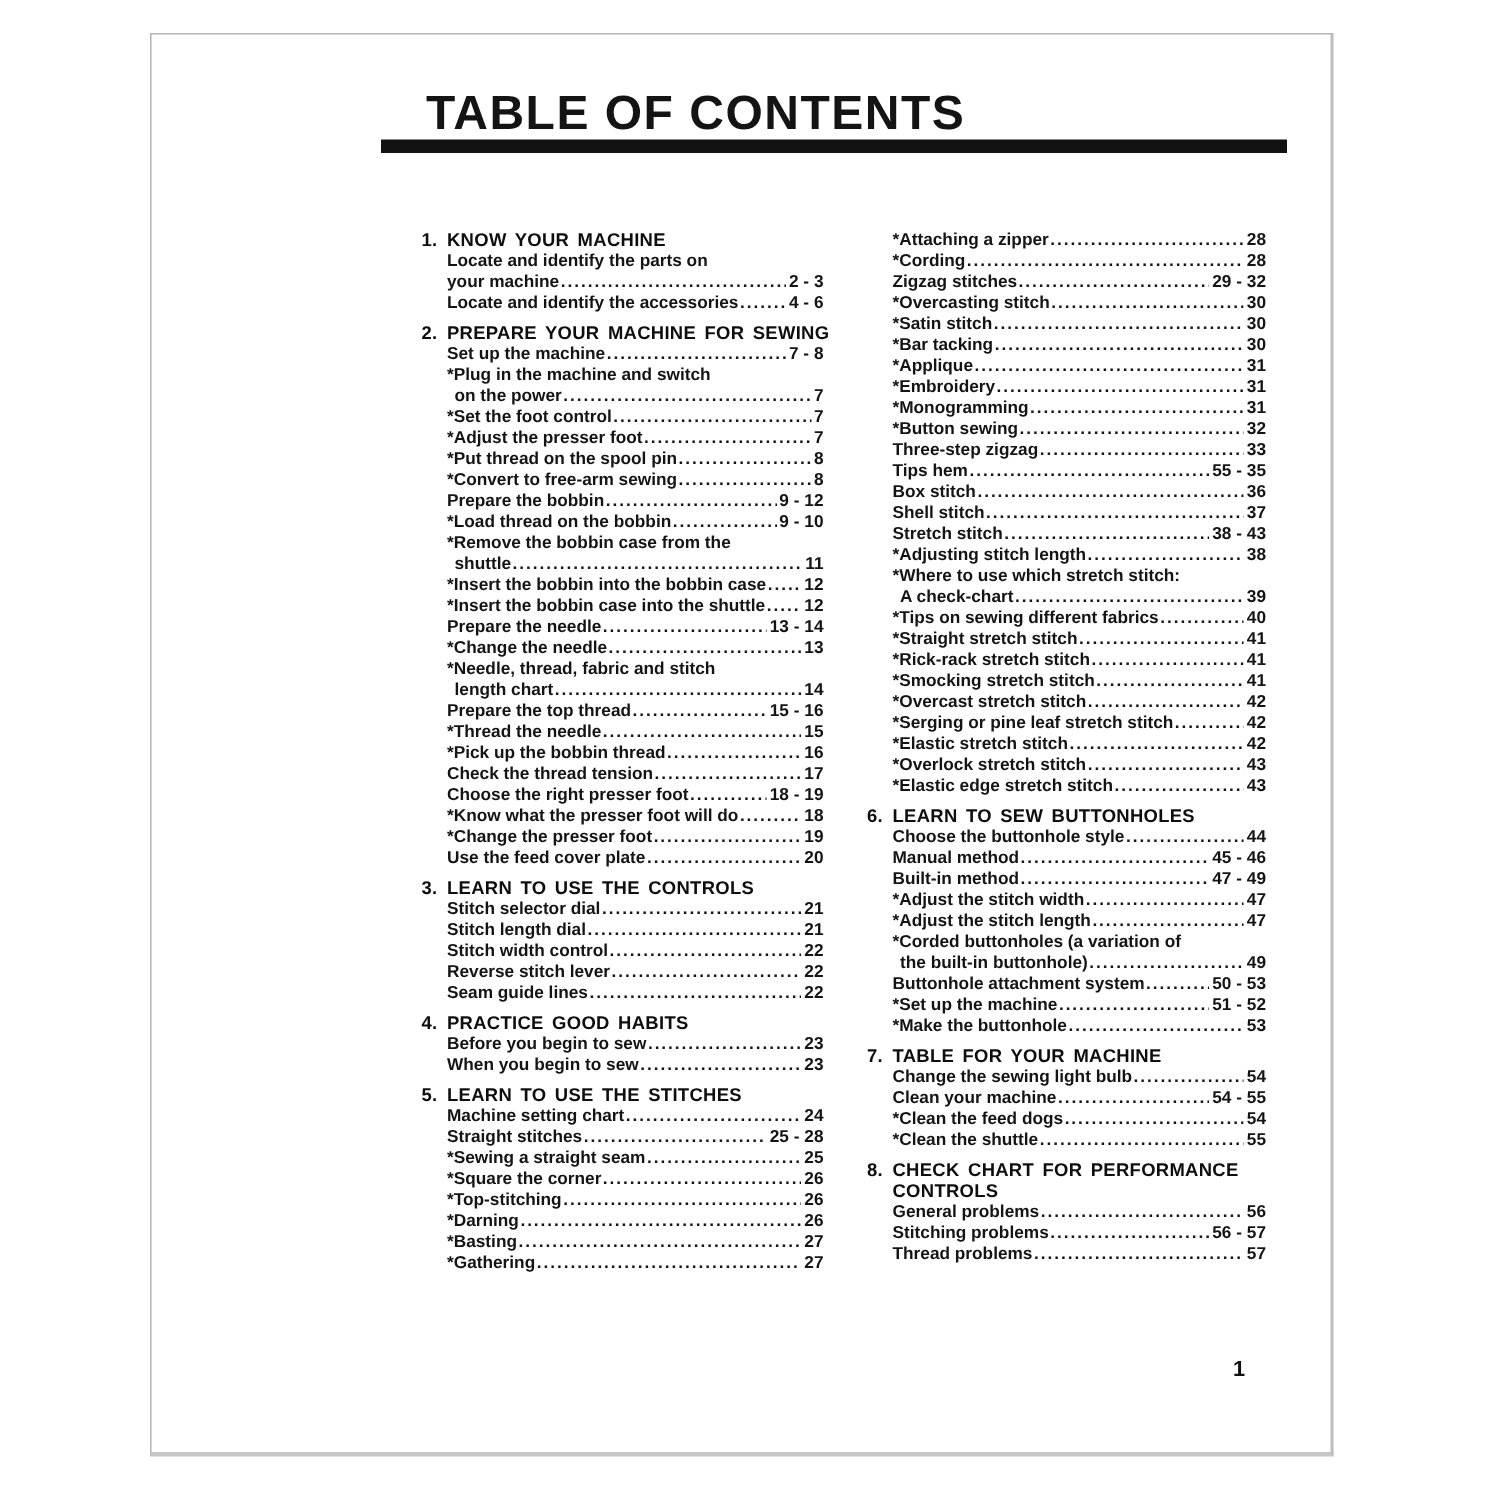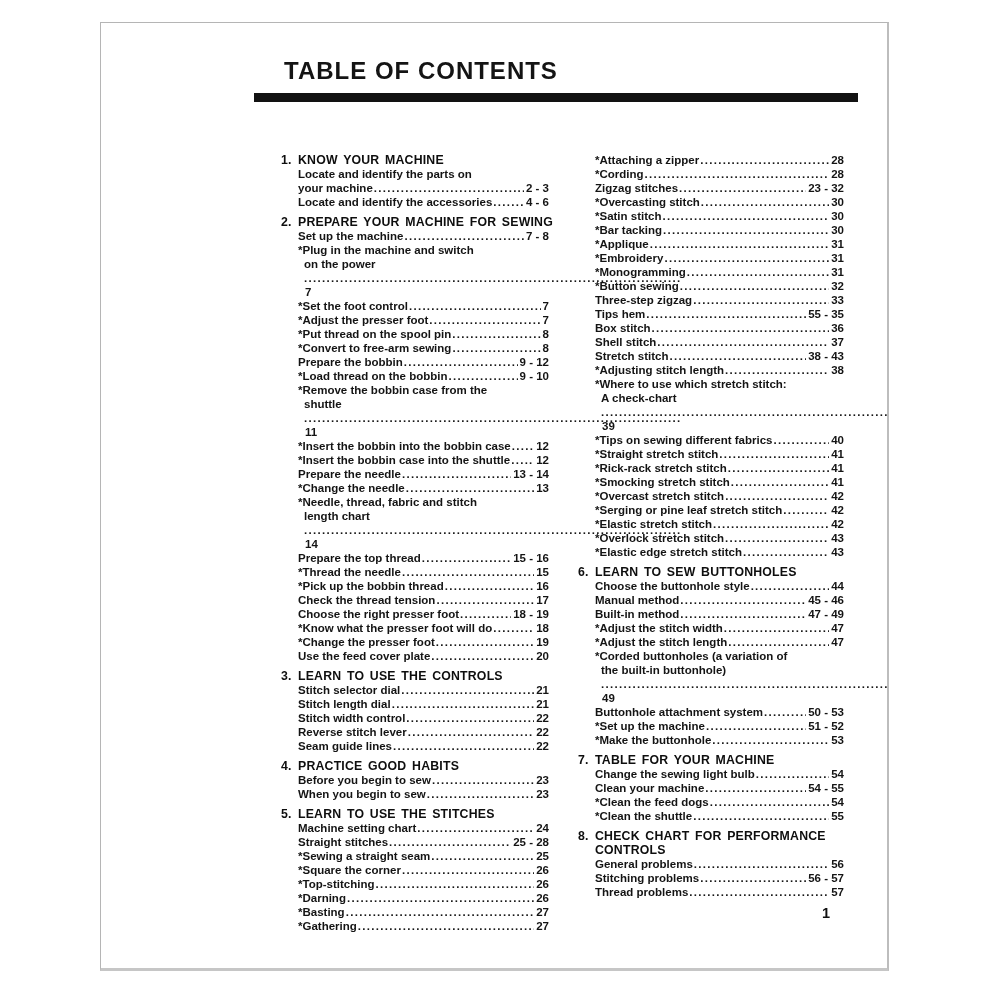--- a/index.html
+++ b/index.html
@@ -1,34 +1,34 @@
 <!DOCTYPE html>
 <html><head>
 <meta charset="utf-8">
 <style>
   html,body{margin:0;padding:0;background:#ffffff;width:1000px;height:1000px;
     font-family:"Liberation Sans","DejaVu Sans",sans-serif;color:#101010;}
   .scan-page{position:absolute;left:100px;top:22px;width:789px;height:949px;
     background:#ffffff;border:1px solid #b5b5b5;border-right:2px solid #bdbdbd;
     border-bottom:3px solid #c6c6c6;box-sizing:border-box;overflow:hidden;}
   .doc-title{position:absolute;left:183px;top:34px;margin:0;
-    font-size:24px;font-weight:700;letter-spacing:1px;color:#141414;white-space:nowrap;}
+    font-size:32px;font-weight:700;letter-spacing:1px;color:#141414;white-space:nowrap;}
   .title-rule{position:absolute;left:153px;top:70px;width:604px;height:9px;background:#121212;}
   .toc{position:absolute;left:180px;top:130px;display:flex;gap:29px;}
   .toc-col{display:block;}
   .toc-col.left{width:268px;}
   .toc-col.right{width:266px;}
   .block{position:relative;padding-left:17px;}
   .block + .block{margin-top:6px;}
   .h-row{position:relative;font-size:12.3px;font-weight:700;line-height:14px;
     letter-spacing:.2px;word-spacing:2px;white-space:nowrap;color:#0e0e0e;}
   .h-num{position:absolute;left:-17px;top:0;}
   .e-row{display:flex;align-items:baseline;font-size:11.5px;font-weight:700;
     line-height:14px;white-space:nowrap;color:#141414;}
-  .e-row.indent{padding-left:5px;flex-direction:column;}
+  .e-row.indent{padding-left:5px;}
   .e-label{white-space:nowrap;}
   .dots{flex:1 1 auto;overflow:hidden;min-width:0;margin:0 1px;}
   .dots::after{content:"....................................................................................";
     letter-spacing:1.3px;font-weight:700;}
   .e-page{white-space:nowrap;padding-left:1px;}
   .pageno{position:absolute;left:705px;top:882px;width:40px;text-align:center;
     font-size:14.5px;font-weight:700;color:#101010;}
 </style>
 </head>
 <body>
@@ -270,21 +270,21 @@
             <span class="e-page">28</span>
           </div>
           <div class="e-row">
             <span class="e-label">*Cording</span>
             <span class="dots"></span>
             <span class="e-page">28</span>
           </div>
           <div class="e-row">
             <span class="e-label">Zigzag stitches</span>
             <span class="dots"></span>
-            <span class="e-page">23 - 32</span>
+            <span class="e-page">29 - 32</span>
           </div>
           <div class="e-row">
             <span class="e-label">*Overcasting stitch</span>
             <span class="dots"></span>
             <span class="e-page">30</span>
           </div>
           <div class="e-row">
             <span class="e-label">*Satin stitch</span>
             <span class="dots"></span>
             <span class="e-page">30</span>

